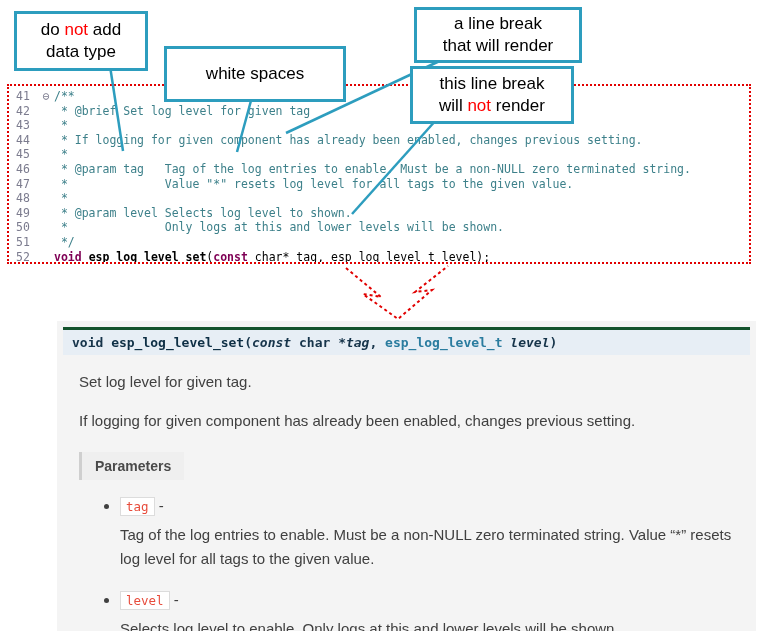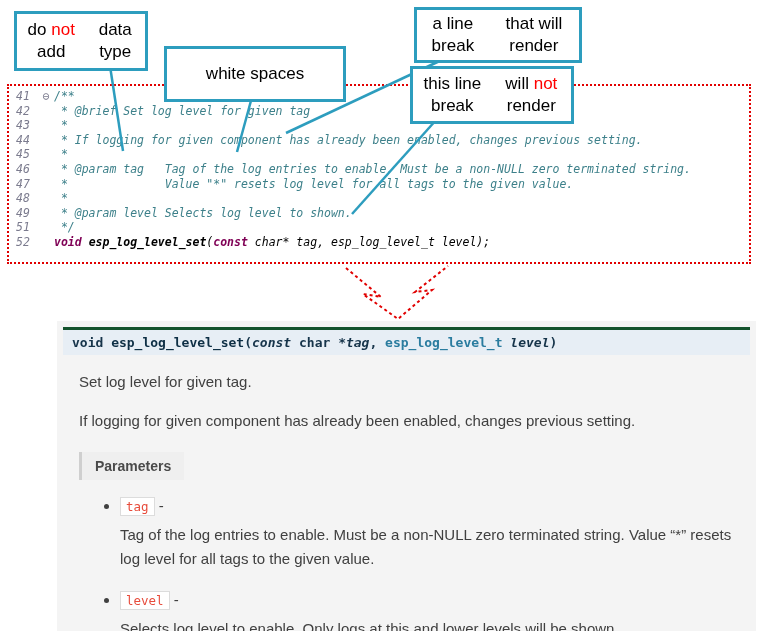--- a/index.html
+++ b/index.html
@@ -1,37 +1,37 @@
 <!DOCTYPE html>
 <html><head>
 <meta charset="utf-8">
 <style>
   html,body{margin:0;padding:0;background:#fff;}
   #stage{position:relative;width:767px;height:637px;background:#fff;overflow:hidden;
          font-family:"Liberation Sans",sans-serif;}
 
   
   .callout{position:absolute;background:#fff;border:3px solid #2d9dbe;z-index:3;
-           display:flex;flex-direction:row;align-items:center;justify-content:center;
+           display:flex;flex-direction:column;align-items:center;justify-content:center;
            text-align:center;color:#000;font-size:17px;line-height:1.32;white-space:pre-wrap;}
   .callout .red{color:#ff0000;}
   #co-datatype{left:14px;top:11px;width:128px;height:54px;}
   #co-whitespace{left:164px;top:46px;width:176px;height:50px;}
   #co-break-render{left:414px;top:7px;width:162px;height:50px;}
   #co-break-norender{left:410px;top:66px;width:158px;height:52px;}
 
   
   #overlay{position:absolute;left:0;top:0;width:767px;height:637px;z-index:2;pointer-events:none;}
 
   
   #code{position:absolute;left:7px;top:84px;width:744px;height:180px;z-index:1;
         border:2px dotted #e10000;background:#fff;box-sizing:border-box;
         font-family:"DejaVu Sans Mono",monospace;font-size:11.5px;line-height:14.6px;
         padding-top:3px;overflow:hidden;}
-  .crow{display:flex;white-space:pre;font-style:italic;}
+  .crow{display:flex;white-space:pre;}
   .lnum{flex:none;width:22px;padding-left:7px;color:#7b7b8e;}
   .fold{flex:none;width:16px;color:#7b7b8e;text-align:center;}
   .ctext{white-space:pre;color:#000;}
   .comment{color:#3d808a;}
   .kw{color:#7f0055;font-weight:bold;}
   .fn{color:#000;font-weight:bold;}
   .pl{color:#000;}
 
   
   #docs{position:absolute;left:57px;top:321px;width:699px;height:310px;background:#f4f4f4;
@@ -126,20 +126,25 @@
       <span class="lnum">48</span>
       <span class="fold"></span>
       <span class="ctext comment"> *</span>
     </div>
     <div class="crow">
       <span class="lnum">49</span>
       <span class="fold"></span>
       <span class="ctext comment"> * @param level Selects log level to shown.</span>
     </div>
     <div class="crow">
+      <span class="lnum">50</span>
+      <span class="fold"></span>
+      <span class="ctext comment"> *              Only logs at this and lower levels will be shown.</span>
+    </div>
+    <div class="crow">
       <span class="lnum">51</span>
       <span class="fold"></span>
       <span class="ctext comment"> */</span>
     </div>
     <div class="crow">
       <span class="lnum">52</span>
       <span class="fold"></span>
       <span class="ctext"><span class="kw">void </span><span class="fn">esp_log_level_set</span><span class="pl">(</span><span class="kw">const</span><span class="pl"> char* tag, esp_log_level_t level);</span></span>
     </div>
   </div>

